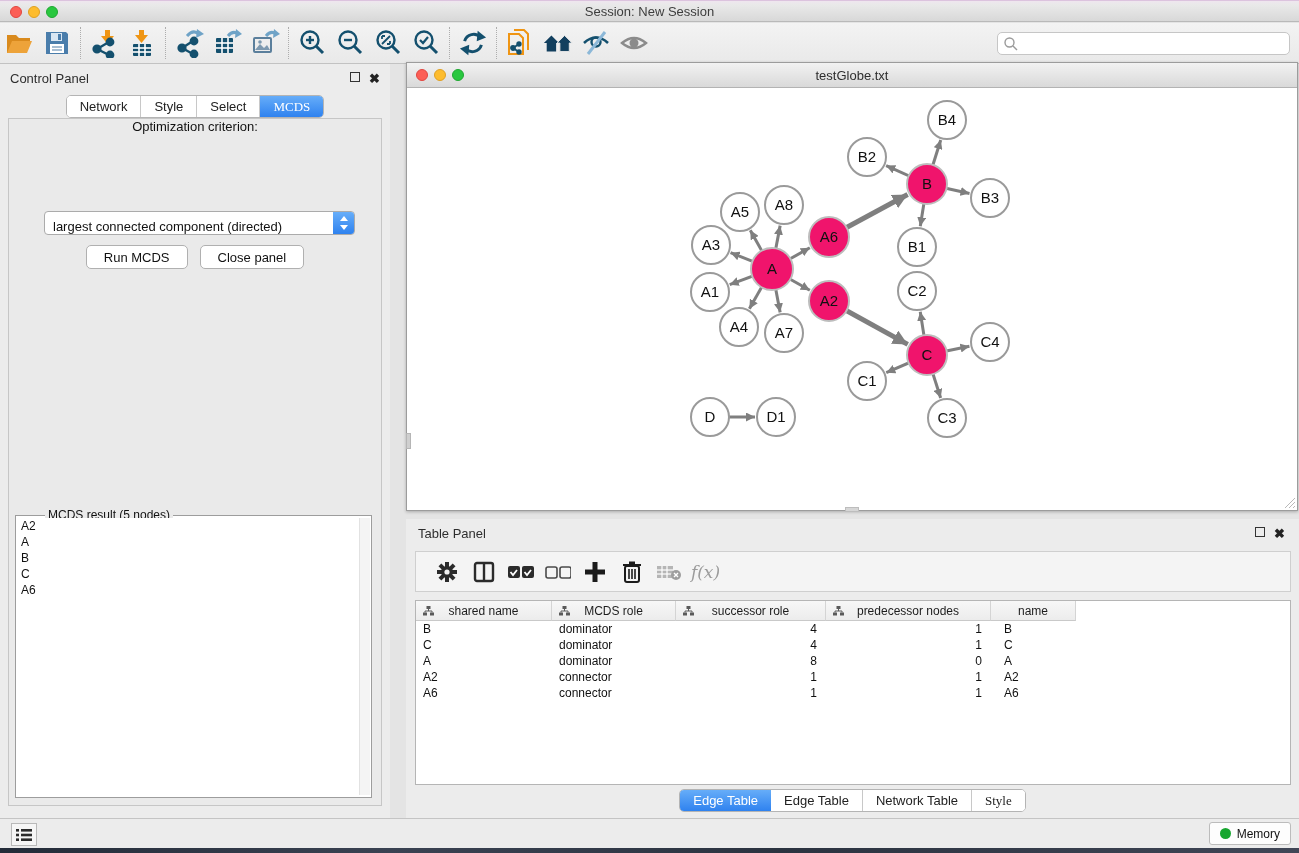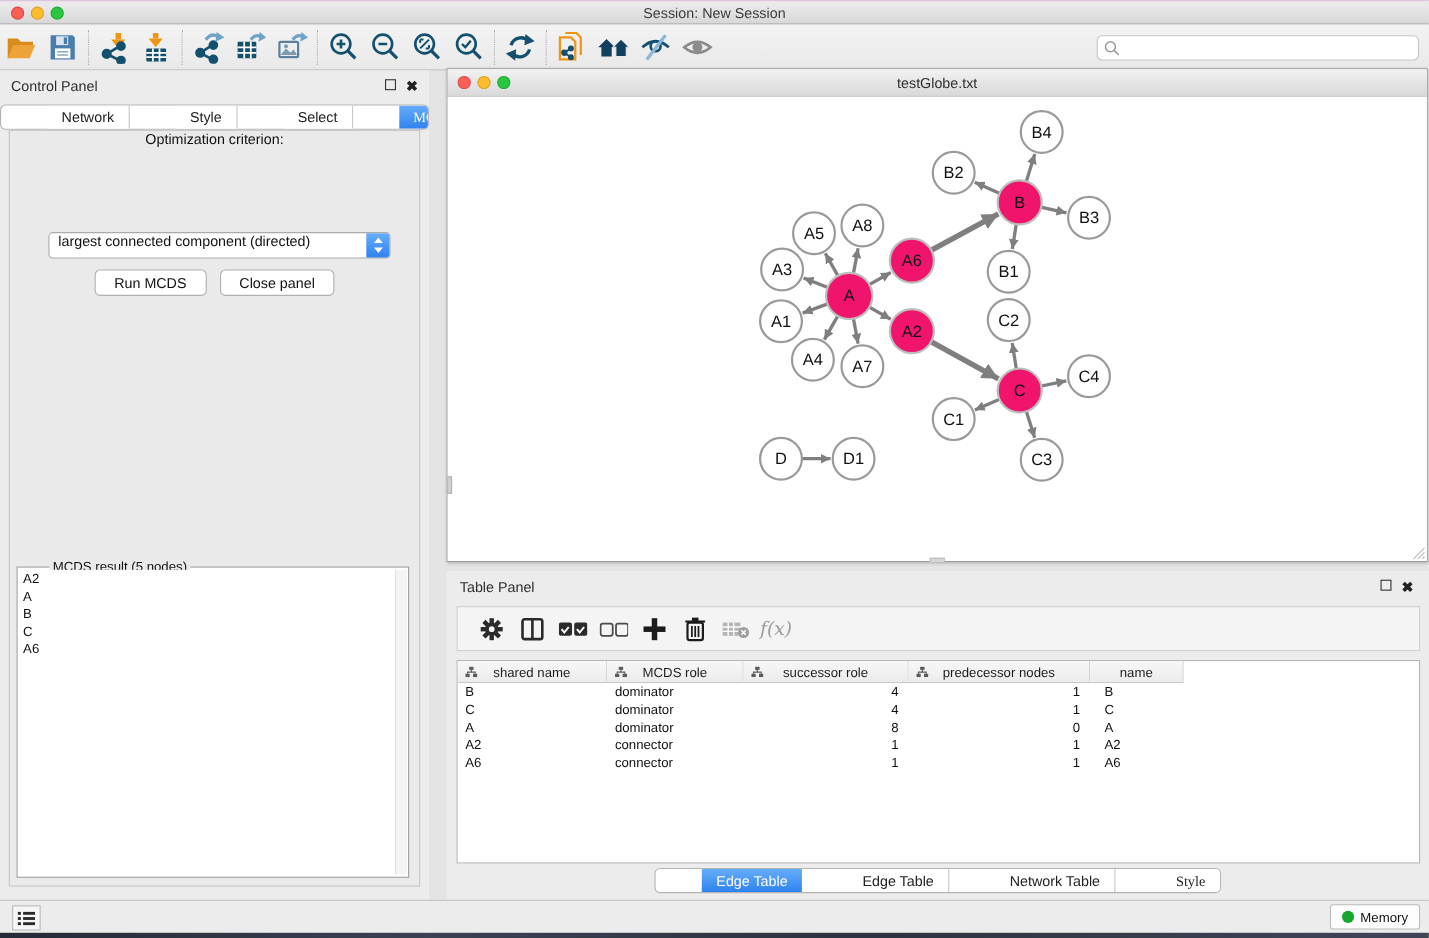--- a/index.html
+++ b/index.html
@@ -32,30 +32,30 @@
   
   .control-panel { position:absolute; left:0; top:64px; width:390px; height:754px; background:#ececec; }
   .panel-head { height:28px; display:flex; align-items:center; padding:0 10px; }
   .panel-head .pt { font-size:13px; color:#2e2e2e; flex:1; }
   .wbtn { font-size:12px; color:#222; margin-left:9px; cursor:default; }
   .float-box { width:10px; height:10px; border:1.5px solid #333; display:inline-block; }
   .xmark { font-weight:bold; font-size:13px; color:#222; }
 
   .seg { display:flex; border:1px solid #b4b4b4; border-radius:5px; background:#fff; overflow:hidden; height:23px; }
   .seg .sseg { display:flex; align-items:center; justify-content:center; padding:0 13px;
-    font-size:13px; color:#222; border-right:1px solid #c8c8c8; background:#fff;margin-left:42px; }
+    font-size:13px; color:#222; border-right:1px solid #c8c8c8; background:#fff; }
   .seg .sseg:last-child { border-right:none;font-family:Liberation Serif, serif; }
   .seg .sseg.active { background:linear-gradient(#66adf9,#2f82ef); color:#fff; border-right:none; }
   .cp-tabs { position:absolute; left:0; top:31px; width:100%; display:flex; justify-content:center; }
 
   .cp-content { position:absolute; left:8px; right:8px; top:54px; bottom:12px;
     background:#eaeaea; border:1px solid #c6c6c6; }
   .opt-label { text-align:center; font-size:13px; color:#111; }
   .dropdown { position:absolute; left:35px; right:26px; top:92px; height:24px; background:#fff;
-    border:1px solid #ababab; border-radius:4px; display:flex; align-items:flex-start; }
+    border:1px solid #ababab; border-radius:4px; display:flex; align-items:flex-end; }
   .dropdown .dval { flex:1; font-size:13px; color:#111; padding-left:8px; }
   .dd-stepper { width:21px; height:100%; background:linear-gradient(#67aefa,#2f82ef);
     border-radius:0 3px 3px 0; position:relative; }
   .dd-stepper i { position:absolute; left:50%; transform:translateX(-50%); width:0; height:0;
     border-left:4px solid transparent; border-right:4px solid transparent; }
   .dd-stepper .up { top:4px; border-bottom:5px solid #fff; }
   .dd-stepper .dn { bottom:4px; border-top:5px solid #fff; }
   .btn-row { position:absolute; top:126px; left:0; width:100%; display:flex; justify-content:center; gap:12px; }
   .pbtn { background:#fff; border:1px solid #b0b0b0; border-radius:5px; height:24px;
     padding:0 17px; font-size:13px; color:#111; display:flex; align-items:center; }

